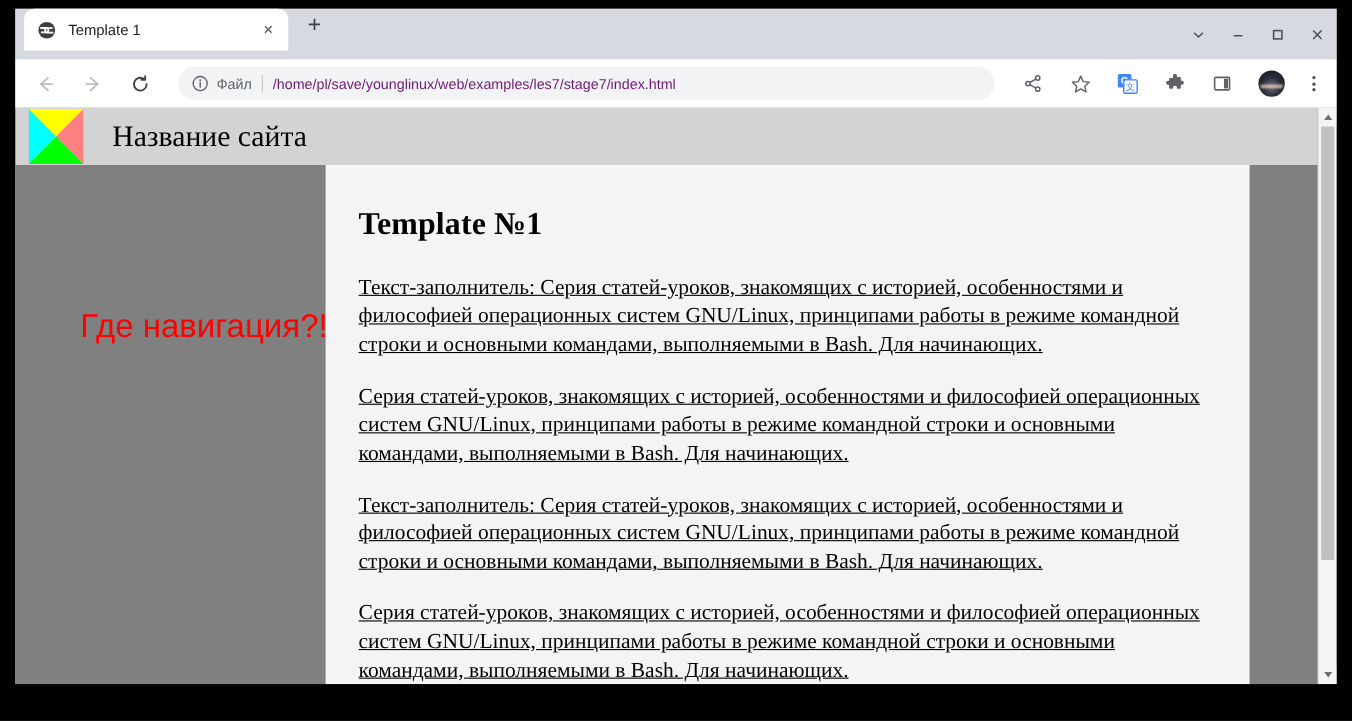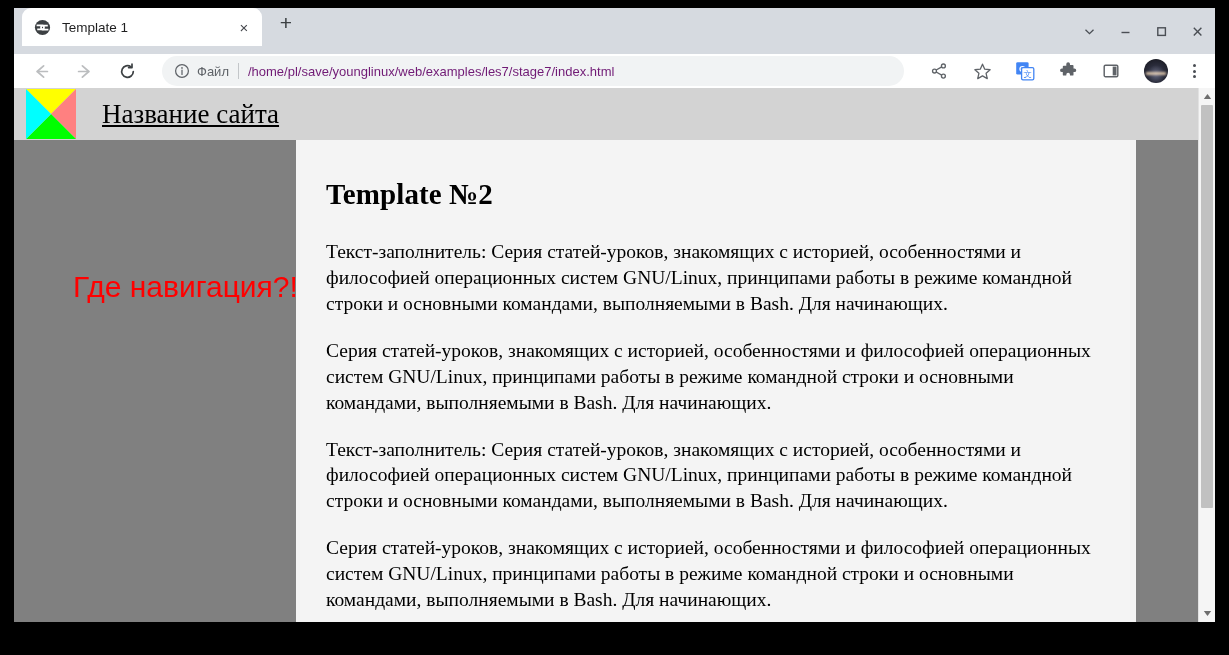--- a/index.html
+++ b/index.html
@@ -84,21 +84,21 @@
   }
   .win-btn {
     width: 36px; height: 46px;
     display: flex; align-items: center; justify-content: center;
     color: #4a4e54;
   }
   .win-btn svg { display: block; }
 
   
   #toolbar {
-    height: 34px;
+    height: 44px;
     background: #ffffff;
     display: flex;
     align-items: center;
     padding: 0 10px 0 12px;
     gap: 13px;
   }
   .nav-btn {
     width: 30px; height: 30px;
     display: flex; align-items: center; justify-content: center;
     border-radius: 50%;
@@ -209,21 +209,20 @@
     flex: 0 0 50px;
     position: relative;
     display: block;
   }
   #site-title {
     font-family: "Liberation Serif", serif;
     font-size: 27px;
     color: #000000;
     margin-left: 26px;
     white-space: nowrap;
-    text-decoration: underline;
   }
 
   #page-body {
     position: absolute;
     left: 0; right: 0;
     top: 52px; bottom: 0;
     background: #808080;
   }
 
   #nav-column {
@@ -264,20 +263,21 @@
     margin-bottom: 28px;
     letter-spacing: 0.1px;
   }
   .content-paragraph {
     font-family: "Liberation Serif", serif;
     font-size: 19.5px;
     line-height: 1.33;
     color: #000000;
     margin-bottom: 21px;
     text-align: left;
+    text-decoration: underline;
   }
 
   
   #page-scrollbar {
     width: 17px;
     flex: 0 0 17px;
     background: #f5f5f5;
     border-left: 1px solid #e2e2e2;
     display: flex;
     flex-direction: column;
@@ -450,21 +450,21 @@
         <span id="site-title">Название сайта</span>
       </div>
 
       <div id="page-body">
 
         <div id="nav-column">
           <div id="nav-question">Где навигация?!</div>
         </div>
 
         <div id="content-column">
-          <h1 id="content-heading">Template №2</h1>
+          <h1 id="content-heading">Template №1</h1>
           <p class="content-paragraph">Текст-заполнитель: Серия статей-уроков, знакомящих с историей, особенностями и философией операционных систем GNU/Linux, принципами работы в режиме командной строки и основными командами, выполняемыми в Bash. Для начинающих.</p>
           <p class="content-paragraph">Серия статей-уроков, знакомящих с историей, особенностями и философией операционных систем GNU/Linux, принципами работы в режиме командной строки и основными командами, выполняемыми в Bash. Для начинающих.</p>
           <p class="content-paragraph">Текст-заполнитель: Серия статей-уроков, знакомящих с историей, особенностями и философией операционных систем GNU/Linux, принципами работы в режиме командной строки и основными командами, выполняемыми в Bash. Для начинающих.</p>
           <p class="content-paragraph">Серия статей-уроков, знакомящих с историей, особенностями и философией операционных систем GNU/Linux, принципами работы в режиме командной строки и основными командами, выполняемыми в Bash. Для начинающих.</p>
         </div>
 
       </div>
     </div>
 
     <div id="page-scrollbar">

